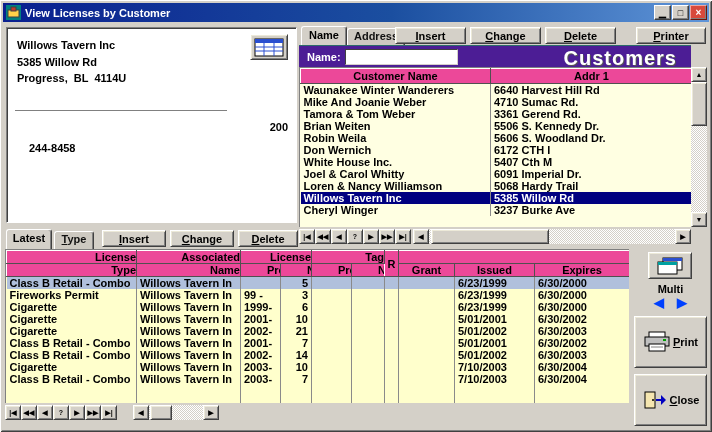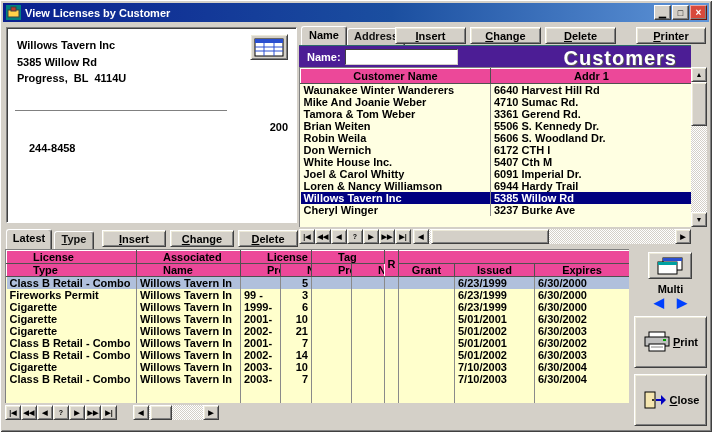--- a/index.html
+++ b/index.html
@@ -78,21 +78,21 @@
   
   #lat-tab{left:6px;top:229px;width:46px;height:20px;}
   #type-tab{left:54px;top:231px;width:40px;height:18px;}
   #btn-l-insert{position:absolute;left:102px;top:230px;width:64px;height:17px;}
   #btn-l-change{position:absolute;left:170px;top:230px;width:64px;height:17px;}
   #btn-l-delete{position:absolute;left:238px;top:230px;width:60px;height:17px;}
   
   #lic-grid{position:absolute;left:5px;top:249px;width:624px;height:154px;background:#ffffcc;overflow:hidden;
             border-left:1px solid #808080;border-top:1px solid #808080;}
   #lic-table th{height:12px;font-size:11px;}
-  .lic-h1 th, .lic-h2 th{text-align:left;padding-left:26px;}
+  .lic-h1 th, .lic-h2 th{text-align:right;padding-left:26px;}
   .lic-h2 th.cdate{text-align:center;padding:0;}
   #lic-table td:nth-child(4), #lic-table td:nth-child(6){text-align:right;}
   #lic-nav{left:5px;top:405px;width:360px;height:16px;}
   #lic-hscroll{width:86px;margin-left:16px;}
   #lic-hthumb{left:1px;width:22px;}
   
   #side{position:absolute;left:634px;top:252px;width:73px;height:176px;}
   #multi-btn{position:absolute;left:14px;top:0;width:44px;height:27px;display:flex;align-items:center;justify-content:center;}
   #multi-lbl{position:absolute;left:0;top:31px;width:73px;text-align:center;}
   #multi-arrows{position:absolute;left:0;top:43px;width:73px;text-align:center;}
@@ -190,21 +190,21 @@
             <tr>
               <td>White House Inc.</td>
               <td>5407 Cth M</td>
             </tr>
             <tr>
               <td>Joel &amp; Carol Whitty</td>
               <td>6091 Imperial Dr.</td>
             </tr>
             <tr>
               <td>Loren &amp; Nancy Williamson</td>
-              <td>6944 Hardy Trail</td>
+              <td>5068 Hardy Trail</td>
             </tr>
             <tr class="sel-active">
               <td>Willows Tavern Inc</td>
               <td>5385 Willow Rd</td>
             </tr>
             <tr>
               <td>Cheryl Winger</td>
               <td>3237 Burke Ave</td>
             </tr>
           </tbody>

